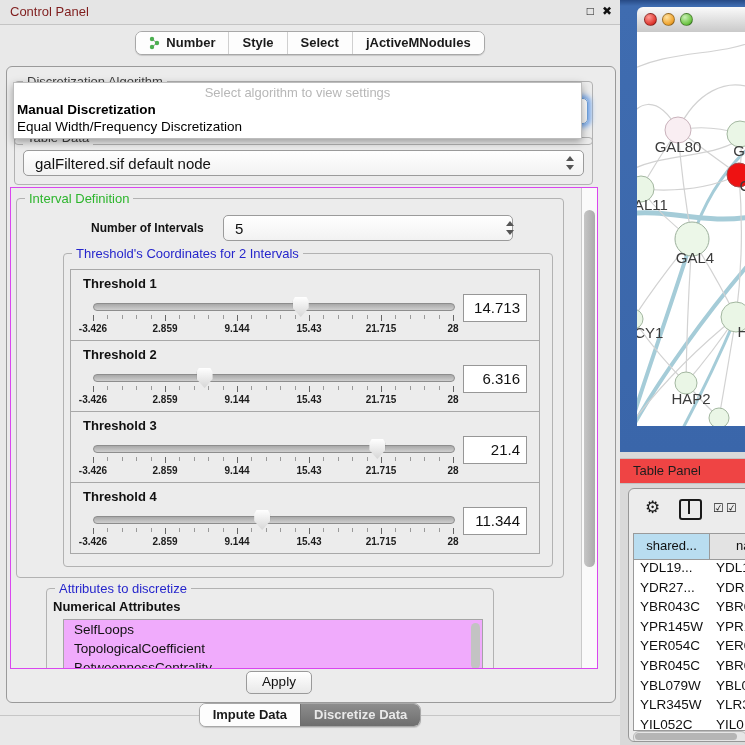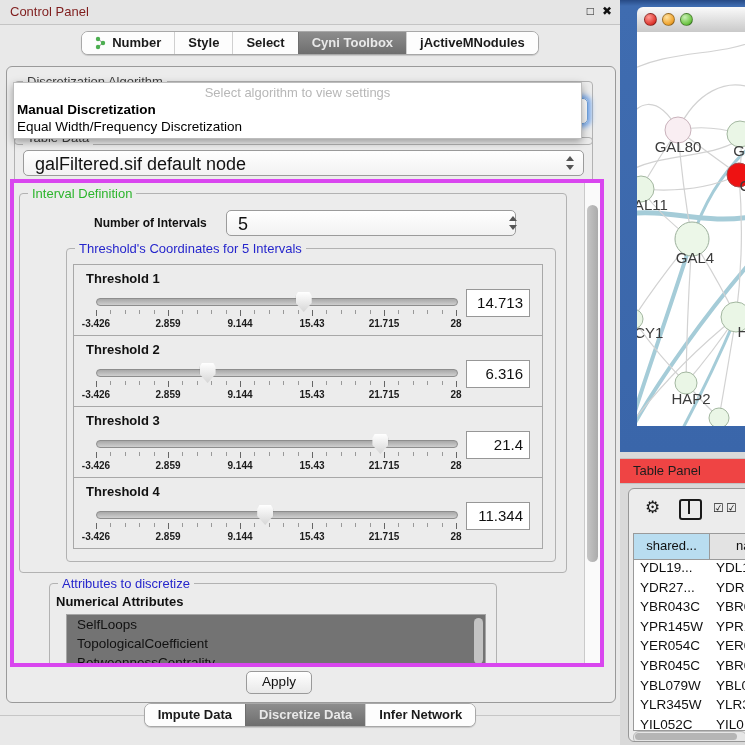--- a/index.html
+++ b/index.html
@@ -19,55 +19,55 @@
   .tab:first-child{border-left:none;}
   .tab.sel{background:linear-gradient(#8d8d8d,#6e6e6e);color:#e9e9e9;border-left-color:#6e6e6e;}
   #bottom-divider{position:absolute;left:0;top:715px;width:620px;height:1px;background:#c6c6c6;}
   
   #outer-panel{position:absolute;left:6px;top:66px;width:608px;height:635px;background:#ececec;border:1px solid #9a9a9a;border-radius:6px;}
   .group{position:absolute;border:1px solid #b2b2b2;border-radius:4px;}
   .group-label{position:absolute;top:-8px;left:8px;background:#ececec;padding:0 4px;font-size:13px;line-height:15px;}
   .glabel-dark{color:#3f3f3f;}
   .glabel-green{color:#2db52d;}
   .glabel-blue{color:#2626cc;}
-  .combo{position:absolute;background:linear-gradient(#ffffff,#f2f2f2);border:1px solid #9b9b9b;border-radius:5px;height:26px;line-height:26px;font-size:18px;color:#111;padding-left:11px;box-sizing:border-box;}
+  .combo{position:absolute;background:linear-gradient(#ffffff,#f2f2f2);border:1px solid #9b9b9b;border-radius:5px;height:26px;line-height:26px;font-size:15px;color:#111;padding-left:11px;box-sizing:border-box;}
   .stepper{position:absolute;right:9px;top:50%;transform:translateY(-50%);width:9px;height:14px;}
   .stepper:before,.stepper:after{content:"";position:absolute;left:0;border-left:4.5px solid transparent;border-right:4.5px solid transparent;}
   .stepper:before{top:0;border-bottom:5px solid #555;}
   .stepper:after{bottom:0;border-top:5px solid #555;}
   #algo-combo-focused{left:14px;top:31px;width:567px;box-shadow:0 0 5px 2.5px rgba(96,155,235,.85);border-color:#6f9fd8;}
   
   #algo-popup{position:absolute;left:13px;top:82px;width:567px;height:55px;background:#fff;border:1px solid #bdbdbd;box-shadow:0 3px 8px rgba(0,0,0,.35);z-index:20;}
   #algo-popup .ph{position:absolute;top:2px;left:0;width:100%;text-align:center;font-size:13px;color:#b7b7b7;}
   .algo-opt{position:absolute;left:3px;font-size:13.5px;color:#000;white-space:nowrap;}
   #algo-opt-0{top:19px;font-weight:bold;}
   #algo-opt-1{top:36px;}
   
-  #scrollpane{position:absolute;left:3px;top:112px;width:586px;height:480px;border:4px solid #d946ef;background:#ececec;overflow:hidden;}
+  #scrollpane{position:absolute;left:3px;top:120px;width:586px;height:480px;border:1px solid #d946ef;background:#ececec;overflow:hidden;}
   #vscroll{position:absolute;right:0;top:0;width:15px;height:100%;background:#fafafa;border-left:1px solid #cacaca;}
   #vscroll-thumb{position:absolute;left:2px;top:22px;width:11px;height:357px;background:linear-gradient(90deg,#c6c6c6,#ababab);border-radius:6px;}
   
   #interval-group{left:5px;top:10px;width:546px;height:378px;}
   #noi-label{position:absolute;left:74px;top:16px;line-height:26px;font-size:12px;font-weight:bold;color:#111;}
   #noi-combo{left:206px;top:16px;width:290px;}
   #thr-group{left:46px;top:54px;width:488px;height:312px;}
   .thr-box{position:relative;margin:0 0 -1px 6px;width:470px;height:72px;border:1px solid #a8a8a8;background:#ececec;box-sizing:border-box;}
   .thr-stack{position:absolute;left:0;top:15px;width:488px;}
   .thr-label{position:absolute;left:12px;top:6px;font-size:13px;font-weight:bold;color:#111;}
   .track{position:absolute;left:22px;top:33px;width:360px;height:6px;border:1px solid #8d8d8d;border-radius:4px;background:linear-gradient(#a8a8a8,#cfcfcf);}
   .thumb{position:absolute;top:27px;width:16px;height:20px;background:linear-gradient(#ffffff,#d6d6d6);clip-path:polygon(14% 0,86% 0,100% 20%,100% 55%,50% 100%,0 55%,0 20%);filter:drop-shadow(0 0 1px #777);}
   .tick{position:absolute;width:1px;background:#666;}
   .tick.major{top:45px;height:6px;}
   .tick.minor{top:45px;height:4px;background:#999;}
   .tick-label{position:absolute;top:53px;font-size:10px;font-weight:bold;color:#1c1c1c;transform:translateX(-50%);white-space:nowrap;}
   .thr-value{position:absolute;right:12px;top:24px;width:56px;height:26px;background:#fff;border:1px solid #979797;font-size:15px;color:#111;text-align:right;line-height:26px;padding-right:6px;}
   
   #attr-group{left:35px;top:400px;width:446px;height:96px;}
   #na-label{position:absolute;left:6px;top:10px;font-size:13px;font-weight:bold;color:#111;}
-  #attr-list{position:absolute;left:16px;top:30px;width:418px;height:66px;background:#737373;border:1px solid #a5a5a5;overflow:hidden;}
+  #attr-list{position:absolute;left:16px;top:30px;width:418px;height:66px;background:#f0abfc;border:1px solid #a5a5a5;overflow:hidden;}
   .attr-item{padding-left:10px;line-height:19px;font-size:13.5px;color:#111;white-space:nowrap;}
   #attr-scroll{position:absolute;right:2px;top:3px;width:9px;height:46px;background:#c3c3c3;border-radius:5px;}
   #apply-btn{position:absolute;left:239px;top:604px;width:64px;height:21px;background:linear-gradient(#ffffff,#e8e8e8);border:1px solid #9a9a9a;border-radius:5px;font-size:13.5px;color:#111;text-align:center;line-height:20px;}
   
   #right-col{position:absolute;left:620px;top:0;width:125px;height:745px;background:#d9d9d9;}
   #net-window{position:absolute;left:0;top:0;width:125px;height:452px;background:linear-gradient(#274a85,#3f6cb0 6px,#3a66aa);}
   #net-titlebar{position:absolute;left:17px;top:7px;width:108px;height:25px;background:linear-gradient(#fafafa,#c9c9c9);border-bottom:1px solid #9a9a9a;border-top-left-radius:6px;}
   .light{position:absolute;top:6px;width:13px;height:13px;border-radius:50%;border:1px solid rgba(0,0,0,.35);box-sizing:border-box;}
   #light-close{left:7px;background:radial-gradient(circle at 35% 30%,#ff9a94,#e03c34 65%,#9c1410);}
   #light-min{left:25px;background:radial-gradient(circle at 35% 30%,#ffe2a0,#f0a531 65%,#a86a08);}
@@ -117,23 +117,20 @@
           <circle cx="3" cy="11" r="2.2" fill="#4caf50"></circle>
         </svg>
         <span>Number</span>
       </div>
       <div class="tab">
           <span>Style</span>
         </div>
       <div class="tab">
           <span>Select</span>
         </div>
-      <div class="tab sel">
-          <span>Cyni Toolbox</span>
-        </div>
       <div class="tab">
           <span>jActiveMNodules</span>
         </div>
     </div>
   </div>
 
   <div id="outer-panel">
 
     <div class="group" id="disc-group" style="left:7px;top:14px;width:577px;height:62px;">
       <span class="group-label glabel-dark">Discretization Algorithm</span>
@@ -148,21 +145,21 @@
 
     <div id="scrollpane">
 
       <div class="group" id="interval-group">
         <span class="group-label glabel-green">Interval Definition</span>
         <span id="noi-label">Number of Intervals</span>
         <div class="combo" id="noi-combo">5</div>
         <span class="stepper" style="right:48px;top:29px;"></span>
 
         <div class="group" id="thr-group">
-          <span class="group-label glabel-blue">Threshold's Coordinates for 5 Intervals</span>
+          <span class="group-label glabel-blue">Threshold's Coordinates for 2 Intervals</span>
           <div class="thr-stack">
               <div class="thr-box">
                 <div class="thr-label">Threshold 1</div>
                 <div class="track"></div>
                 <div class="tick major" style="left: 22px;"></div>
                 <div class="tick minor" style="left: 36.4px;"></div>
                 <div class="tick minor" style="left: 50.8px;"></div>
                 <div class="tick minor" style="left: 65.2px;"></div>
                 <div class="tick minor" style="left: 79.6px;"></div>
                 <div class="tick major" style="left: 94px;"></div>
@@ -334,23 +331,20 @@
 
   <div id="bottom-divider"></div>
   <div id="bottom-tabs" class="tabbar">
     <div class="tabgroup">
       <div class="tab">
           <span>Impute Data</span>
         </div>
       <div class="tab sel">
           <span>Discretize Data</span>
         </div>
-      <div class="tab">
-          <span>Infer Network</span>
-        </div>
     </div>
   </div>
 
   <div id="algo-popup">
     <div class="ph">Select algorithm to view settings</div>
     <div class="algo-opt" id="algo-opt-0">Manual Discretization</div>
     <div class="algo-opt" id="algo-opt-1">Equal Width/Frequency Discretization</div>
   </div>
 </div>
 

